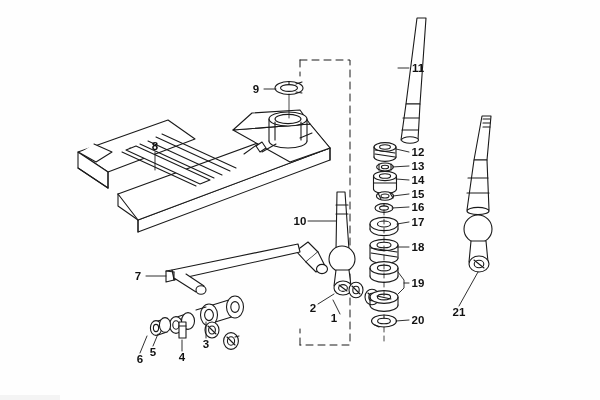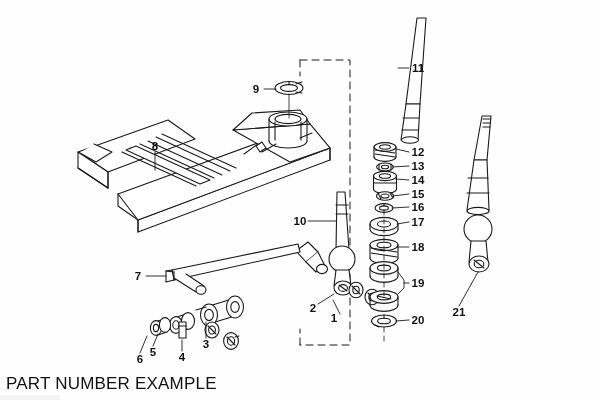--- a/index.html
+++ b/index.html
@@ -355,15 +355,14 @@
       <text class="callout" x="418" y="198" text-anchor="middle">15</text>
       <text class="callout" x="418" y="211" text-anchor="middle">16</text>
       <text class="callout" x="418" y="226" text-anchor="middle">17</text>
       <text class="callout" x="418" y="251" text-anchor="middle">18</text>
       <text class="callout" x="418" y="287" text-anchor="middle">19</text>
       <text class="callout" x="418" y="324" text-anchor="middle">20</text>
       <text class="callout" x="459" y="316" text-anchor="middle">21</text>
     </g>
   </svg>
 
-  <div class="caption">PART NUMBER EXAMPLE</div>
   <div class="cut-strip"></div>
 </div>
 
 </body></html>

